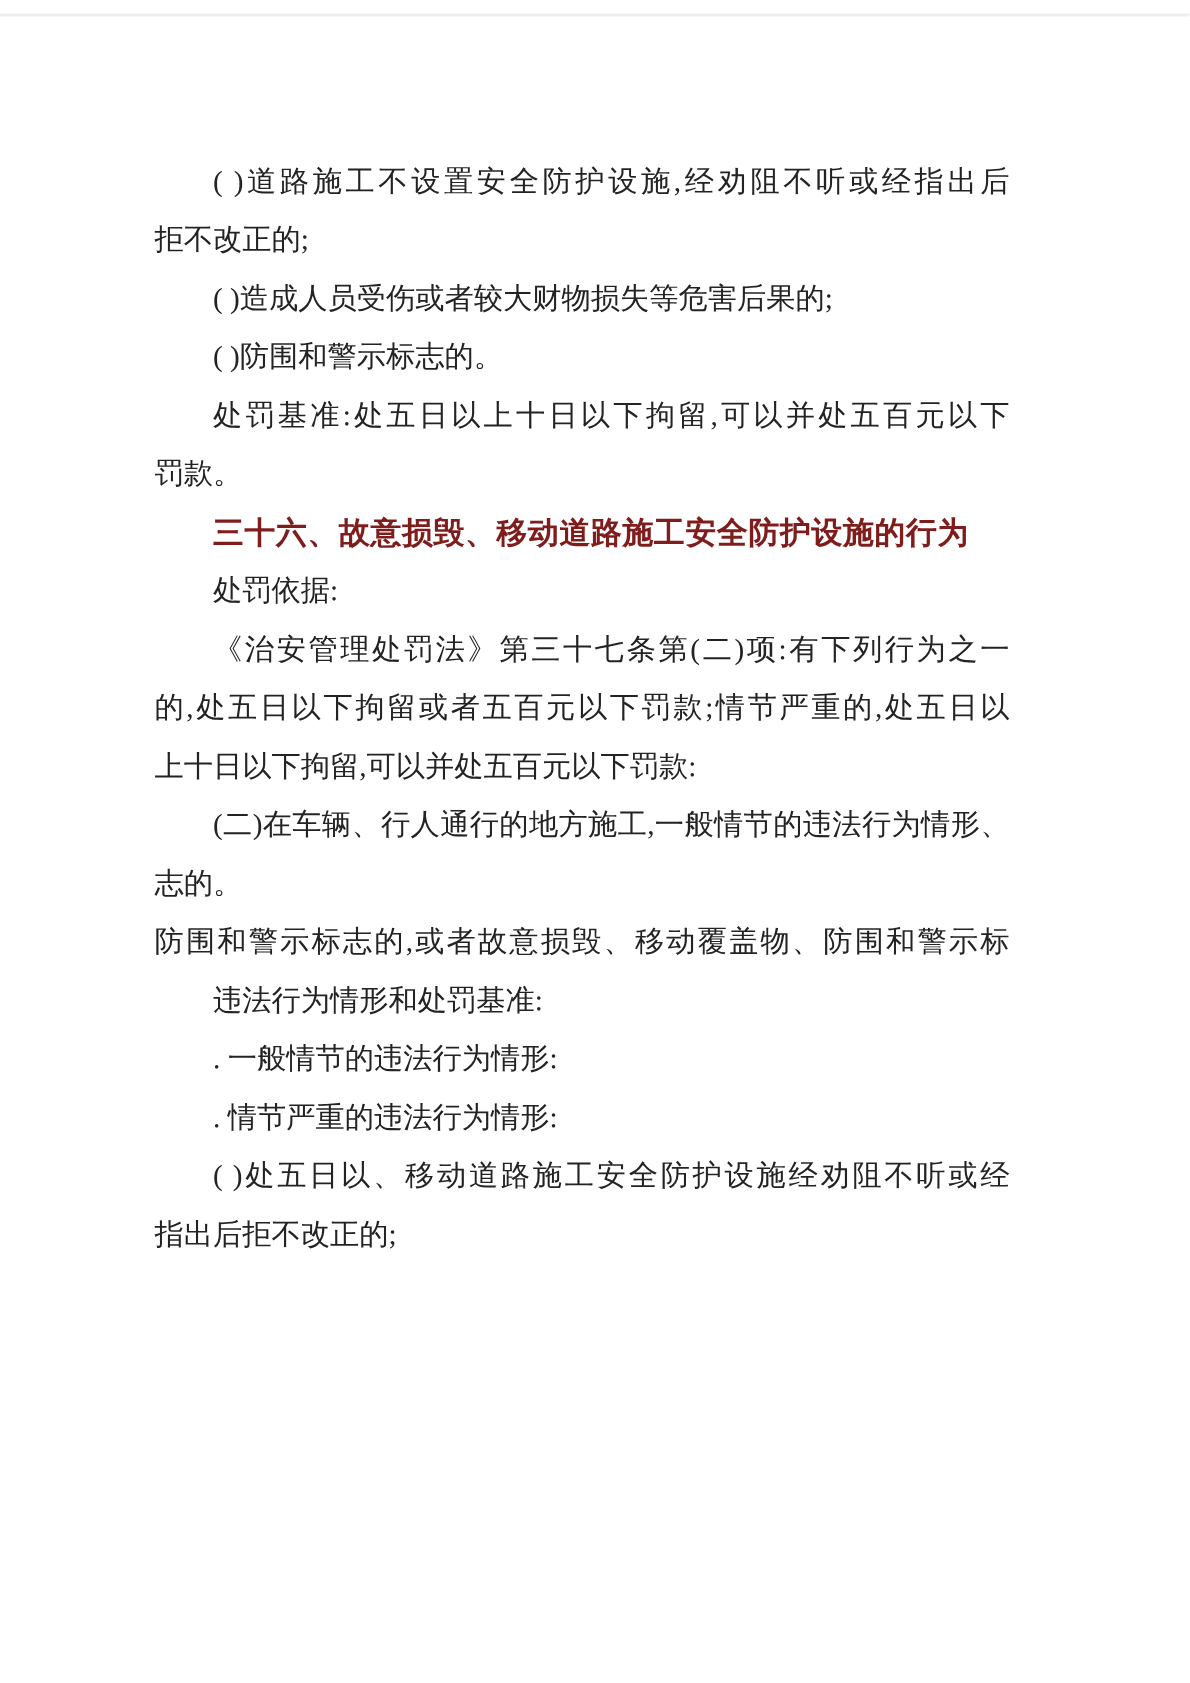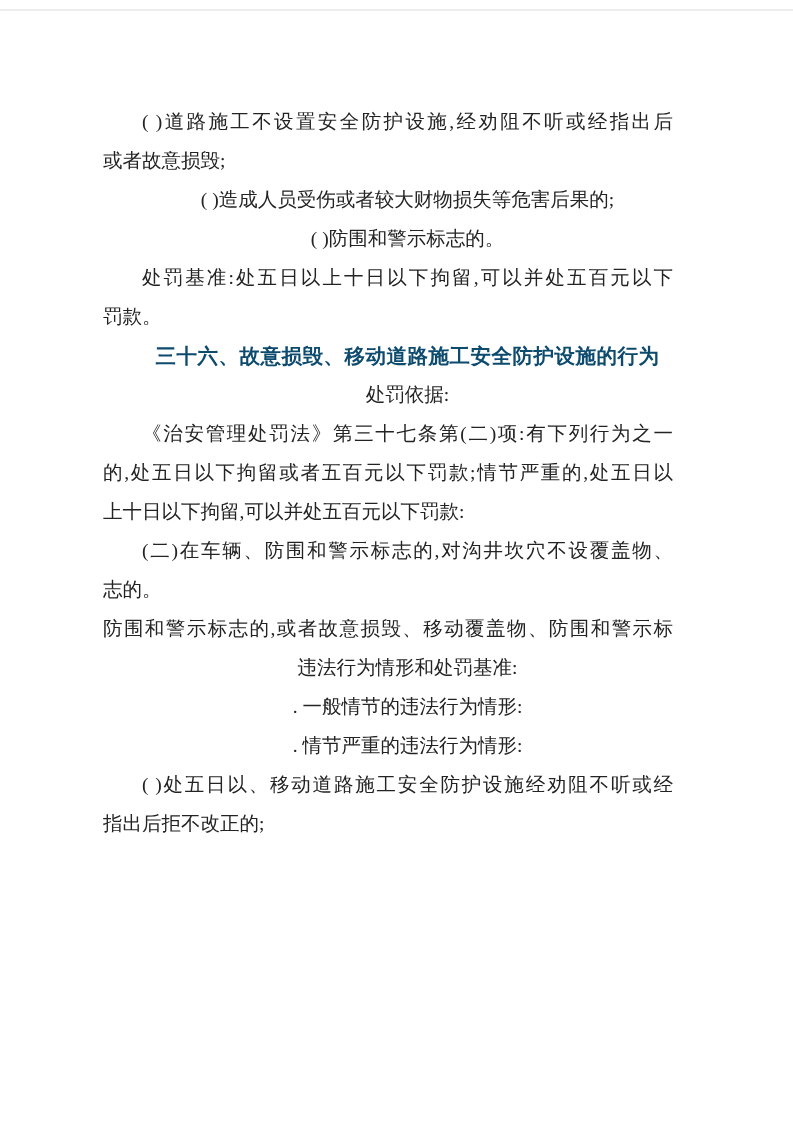--- a/index.html
+++ b/index.html
@@ -38,27 +38,26 @@
     white-space: nowrap;
     overflow: visible;
   }
   .line.fill {
     white-space: normal;
     text-align: justify;
     text-align-last: justify;
   }
   .line.indent {
     text-indent: 39px;
-    text-align: center;
   }
   .para.heading .line {
     font-family: "Liberation Sans", sans-serif;
     font-weight: 700;
     font-size: 20.5px;
-    color: #0c4a6e;
+    color: #7f1d1d;
     letter-spacing: 0.5px;
   }
   .page-footer {
     position: absolute;
     left: 588px;
     top: 967px;
     display: flex;
     gap: 37px;
     height: 39px;
     line-height: 39px;
@@ -71,21 +70,21 @@
 </style>
 </head>
 <body>
 
 <div class="page">
   <div class="scan-artifact"></div>
 
   <div class="content">
       <div class="para body">
         <div class="line indent fill">( )道路施工不设置安全防护设施,经劝阻不听或经指出后</div>
-        <div class="line">或者故意损毁;</div>
+        <div class="line">拒不改正的;</div>
       </div>
       <div class="para body">
         <div class="line indent">( )造成人员受伤或者较大财物损失等危害后果的;</div>
       </div>
       <div class="para body">
         <div class="line indent">( )防围和警示标志的。</div>
       </div>
       <div class="para body">
         <div class="line indent fill">处罚基准:处五日以上十日以下拘留,可以并处五百元以下</div>
         <div class="line">罚款。</div>
@@ -95,21 +94,21 @@
       </div>
       <div class="para body">
         <div class="line indent">处罚依据:</div>
       </div>
       <div class="para body">
         <div class="line indent fill">《治安管理处罚法》第三十七条第(二)项:有下列行为之一</div>
         <div class="line fill">的,处五日以下拘留或者五百元以下罚款;情节严重的,处五日以</div>
         <div class="line">上十日以下拘留,可以并处五百元以下罚款:</div>
       </div>
       <div class="para body">
-        <div class="line indent fill">(二)在车辆、防围和警示标志的,对沟井坎穴不设覆盖物、</div>
+        <div class="line indent fill">(二)在车辆、行人通行的地方施工,一般情节的违法行为情形、</div>
         <div class="line">志的。</div>
         <div class="line fill">防围和警示标志的,或者故意损毁、移动覆盖物、防围和警示标</div>
       </div>
       <div class="para body">
         <div class="line indent">违法行为情形和处罚基准:</div>
       </div>
       <div class="para body">
         <div class="line indent">. 一般情节的违法行为情形:</div>
       </div>
       <div class="para body">

